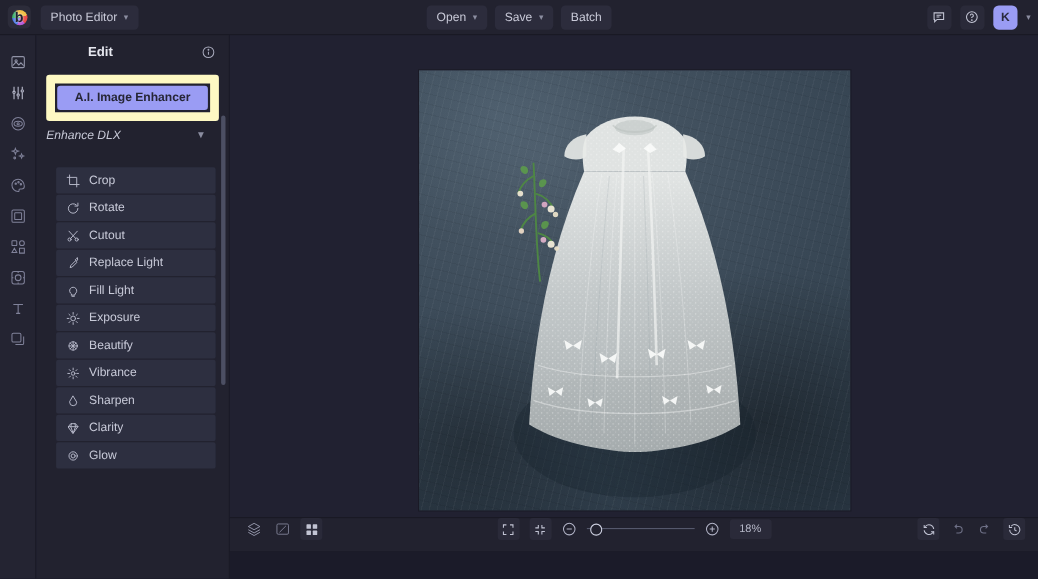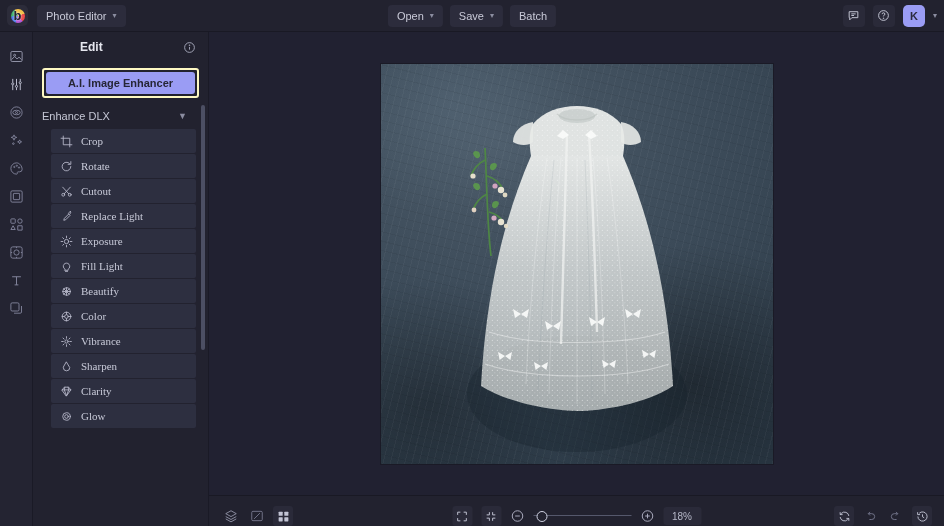--- a/index.html
+++ b/index.html
@@ -89,37 +89,37 @@
     overflow: hidden;
   }
   #panel-head {
     height: 30px; display: flex; align-items: center;
     justify-content: space-between; padding: 0 12px 0 11px;
   }
   #panel-title { color: #e6e7ef; font-size: 12px; font-weight: bold; margin-left: 36px; }
 
   #enhancer-wrap { padding: 6px 9px 5px 9px; }
   #enhancer-box {
-    border: 2px solid #fef9c3; border-radius: 3px; padding: 2px;
+    border: 8px solid #fef9c3; border-radius: 3px; padding: 2px;
   }
   #enhancer-btn {
     display: block; width: 100%; height: 22px; border: none; border-radius: 3px;
     background: #9a9cf4; color: #262636;
     font-size: 11px; font-weight: bold; cursor: pointer;
     font-family: "Liberation Sans", sans-serif;
   }
 
   .section-head {
     height: 21px; margin: 2px 21px 0 9px;
-    display: flex; align-items: center; justify-content: space-between;
-    color: #c6c8d6; font-size: 11px; cursor: pointer;
+    display: flex; justify-content: space-between;
+    color: #c6c8d6; font-size: 11px; cursor: pointer; font-style: italic;
   }
   .section-head .chev { color: #8b8da0; font-size: 9px; }
 
-  #list { margin-top: 3px; font-family: Liberation Serif, serif; }
+  #list { margin-top: 14px; }
   .list-item {
     height: 24px; margin: 0 12px 1px 18px;
     background: #2d2f40; border-radius: 2px;
     display: flex; align-items: center; gap: 8px;
     padding-left: 9px; cursor: pointer;
   }
   .li-label { color: #c8cad8; font-size: 11px; }
 
   #panel-scrollbar {
     position: absolute; right: 3px; top: 73px;
@@ -148,24 +148,24 @@
       repeating-linear-gradient(104deg, rgba(255,255,255,.035) 0px, rgba(255,255,255,.035) 1px, rgba(0,0,0,0) 1px, rgba(0,0,0,0) 7px),
       repeating-linear-gradient(14deg, rgba(0,0,0,.05) 0px, rgba(0,0,0,.05) 1px, rgba(0,0,0,0) 1px, rgba(0,0,0,0) 9px),
       radial-gradient(ellipse 60% 50% at 80% 80%, rgba(0,0,0,.35), rgba(0,0,0,0) 70%),
       radial-gradient(ellipse 55% 45% at 12% 85%, rgba(0,0,0,.28), rgba(0,0,0,0) 70%),
       radial-gradient(ellipse 50% 40% at 18% 10%, rgba(120,145,165,.18), rgba(0,0,0,0) 70%);
   }
   #photo svg { position: absolute; inset: 0; }
 
   
   #bottombar {
-    position: absolute; left: 209px; top: 495px; width: 735px; height: 31px;
+    position: absolute; left: 209px; top: 470px; width: 735px; height: 31px;
     background: #22222f;
     border-top: 1px solid #191924;
-    display: flex; align-items: flex-end;
+    display: flex; align-items: flex-start;
   }
   #bb-left { display: flex; align-items: center; gap: 6px; padding-left: 12px; }
   #bb-center {
     position: absolute; left: 50%; transform: translateX(-50%);
     display: flex; align-items: center; gap: 9px;
   }
   #bb-right { position: absolute; right: 12px; display: flex; align-items: center; gap: 6px; }
   .bb-icon {
     width: 20px; height: 20px; border-radius: 3px;
     display: flex; align-items: center; justify-content: center; cursor: pointer;
@@ -358,46 +358,38 @@
       </div>
       <div class="list-item">
         <svg width="13" height="13" viewBox="0 0 24 24">
           <path d="M19 3a2.5 2.5 0 0 1 0 3.5l-1.5 1.5 -2-2L17 4.5A2.5 2.5 0 0 1 19 3z" fill="none" stroke="#b9bbcc" stroke-width="1.6" stroke-linecap="round" stroke-linejoin="round"></path>
           <path d="M15.5 8L8 15.5 7 19l3.5-1L18 10.5z" fill="none" stroke="#b9bbcc" stroke-width="1.6" stroke-linecap="round" stroke-linejoin="round"></path>
         </svg>
         <span class="li-label">Replace Light</span>
       </div>
       <div class="list-item">
         <svg width="13" height="13" viewBox="0 0 24 24">
+          <path d="M9 17a6 6 0 1 1 6 0v2H9z" fill="none" stroke="#b9bbcc" stroke-width="1.6" stroke-linecap="round" stroke-linejoin="round"></path>
+          <path d="M10 21h4" fill="none" stroke="#b9bbcc" stroke-width="1.6" stroke-linecap="round" stroke-linejoin="round"></path>
+        </svg>
+        <span class="li-label">Fill Light</span>
+      </div>
+      <div class="list-item">
+        <svg width="13" height="13" viewBox="0 0 24 24">
           <circle cx="12" cy="12" r="4" fill="none" stroke="#b9bbcc" stroke-width="1.6" stroke-linecap="round" stroke-linejoin="round"></circle>
           <path d="M12 2v3M12 19v3M2 12h3M19 12h3M5 5l2 2M17 17l2 2M19 5l-2 2M7 17l-2 2" fill="none" stroke="#b9bbcc" stroke-width="1.6" stroke-linecap="round" stroke-linejoin="round"></path>
         </svg>
         <span class="li-label">Exposure</span>
       </div>
       <div class="list-item">
         <svg width="13" height="13" viewBox="0 0 24 24">
-          <path d="M9 17a6 6 0 1 1 6 0v2H9z" fill="none" stroke="#b9bbcc" stroke-width="1.6" stroke-linecap="round" stroke-linejoin="round"></path>
-          <path d="M10 21h4" fill="none" stroke="#b9bbcc" stroke-width="1.6" stroke-linecap="round" stroke-linejoin="round"></path>
-        </svg>
-        <span class="li-label">Fill Light</span>
-      </div>
-      <div class="list-item">
-        <svg width="13" height="13" viewBox="0 0 24 24">
           <circle cx="12" cy="12" r="7" fill="none" stroke="#b9bbcc" stroke-width="1.6" stroke-linecap="round" stroke-linejoin="round"></circle>
           <path d="M12 5v14M5 12h14M7 7l10 10M17 7L7 17" fill="none" stroke="#b9bbcc" stroke-width="1.6" stroke-linecap="round" stroke-linejoin="round"></path>
         </svg>
         <span class="li-label">Beautify</span>
-      </div>
-      <div class="list-item">
-        <svg width="13" height="13" viewBox="0 0 24 24">
-          <circle cx="12" cy="12" r="8" fill="none" stroke="#b9bbcc" stroke-width="1.6" stroke-linecap="round" stroke-linejoin="round"></circle>
-          <circle cx="12" cy="12" r="3.4" fill="none" stroke="#b9bbcc" stroke-width="1.6" stroke-linecap="round" stroke-linejoin="round"></circle>
-          <path d="M12 4v4M12 16v4M4 12h4M16 12h4" fill="none" stroke="#b9bbcc" stroke-width="1.6" stroke-linecap="round" stroke-linejoin="round"></path>
-        </svg>
-        <span class="li-label">Color</span>
       </div>
       <div class="list-item">
         <svg width="13" height="13" viewBox="0 0 24 24">
           <circle cx="12" cy="12" r="3" fill="none" stroke="#b9bbcc" stroke-width="1.6" stroke-linecap="round" stroke-linejoin="round"></circle>
           <path d="M12 3v3M12 18v3M3 12h3M18 12h3M5.6 5.6l2 2M16.4 16.4l2 2M18.4 5.6l-2 2M7.6 16.4l-2 2" fill="none" stroke="#b9bbcc" stroke-width="1.6" stroke-linecap="round" stroke-linejoin="round"></path>
         </svg>
         <span class="li-label">Vibrance</span>
       </div>
       <div class="list-item">
         <svg width="13" height="13" viewBox="0 0 24 24">

